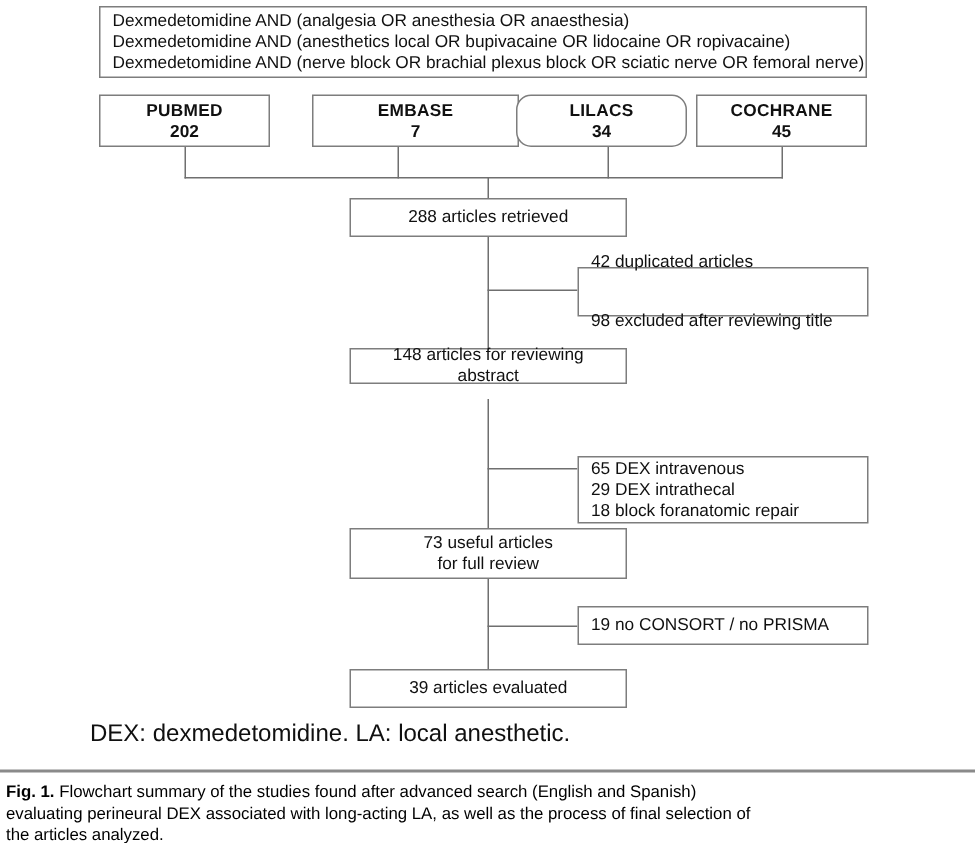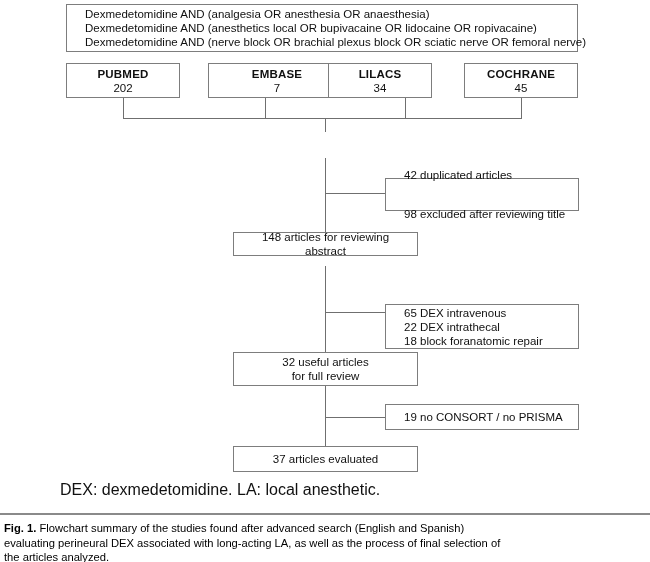--- a/index.html
+++ b/index.html
@@ -27,24 +27,24 @@
     background: #ffffff;
     box-sizing: border-box;
     display: flex;
     flex-direction: column;
     justify-content: center;
     font-size: 11.5px;
     line-height: 14px;
     color: #101010;
   }
   .box.center { align-items: center; text-align: center; }
-  .box.left   { align-items: flex-start; text-align: left; padding-left: 18px; }
+  .box.left   { align-items: flex-start; text-align: left; padding-left: 8px; }
   .box .ln { display: block; white-space: nowrap; }
   .db-name { font-weight: bold; letter-spacing: 0.2px; font-size: 11.5px; }
-  .db-num  { font-weight: normal; font-size: 11.5px; }
+  .db-num  { font-weight: bold; font-size: 11.5px; }
 
   .query-box {
     left: 66px; top: 4px; width: 512px; height: 48px;
     padding: 4px 0 4px 8px;
     align-items: flex-start;
     font-size: 11.5px;
     line-height: 14px;
   }
 
   
@@ -95,75 +95,78 @@
   </div>
 
   <div class="box center" style="left:66px; top:63px; width:114px; height:35px;">
     <span class="ln db-name">PUBMED</span>
     <span class="ln db-num">202</span>
   </div>
   <div class="box center" style="left:208px; top:63px; width:138px; height:35px;">
     <span class="ln db-name">EMBASE</span>
     <span class="ln db-num">7</span>
   </div>
-  <div class="box center" style="left:328px; top:63px; width:104px; height:35px;">
+  <div class="box center" style="left:344px; top:63px; width:114px; height:35px;border-radius:10px;">
     <span class="ln db-name">LILACS</span>
     <span class="ln db-num">34</span>
   </div>
   <div class="box center" style="left:464px; top:63px; width:114px; height:35px;">
     <span class="ln db-name">COCHRANE</span>
     <span class="ln db-num">45</span>
   </div>
 
   <div class="v-line" style="left:123px; top:98px; height:21px;"></div>
   <div class="v-line" style="left:265px; top:98px; height:21px;"></div>
   <div class="v-line" style="left:405px; top:98px; height:21px;"></div>
   <div class="v-line" style="left:521px; top:98px; height:21px;"></div>
 
   <div class="h-line" style="left:123px; top:118px; width:399px;"></div>
 
   <div class="v-line" style="left:325px; top:118px; height:14px;"></div>
 
+  <div class="box center" style="left:233px; top:132px; width:185px; height:26px;">
+    <span class="ln">288 articles retrieved</span>
+  </div>
 
   <div class="v-line" style="left:325px; top:158px; height:74px;"></div>
   <div class="h-line" style="left:325px; top:193px; width:60px;"></div>
 
   <div class="box left" style="left:385px; top:178px; width:194px; height:33px;gap:25px;">
     <span class="ln">42 duplicated articles</span>
     <span class="ln">98 excluded after reviewing title</span>
   </div>
 
   <div class="box center" style="left:233px; top:232px; width:185px; height:24px;">
     <span class="ln">148 articles for reviewing</span>
     <span class="ln">abstract</span>
   </div>
 
   <div class="v-line" style="left:325px; top:266px; height:86px;"></div>
   <div class="h-line" style="left:325px; top:312px; width:60px;"></div>
 
   <div class="box left" style="left:385px; top:304px; width:194px; height:45px;">
     <span class="ln">65 DEX intravenous</span>
-    <span class="ln">22 DEX intrathecal</span>
+    <span class="ln">29 DEX intrathecal</span>
     <span class="ln">18 block foranatomic repair</span>
   </div>
 
   <div class="box center" style="left:233px; top:352px; width:185px; height:34px;">
-    <span class="ln">32 useful articles</span>
+    <span class="ln">73 useful articles</span>
     <span class="ln">for full review</span>
   </div>
 
   <div class="v-line" style="left:325px; top:386px; height:60px;"></div>
   <div class="h-line" style="left:325px; top:417px; width:60px;"></div>
 
   <div class="box left" style="left:385px; top:404px; width:194px; height:26px;">
     <span class="ln">19 no CONSORT / no PRISMA</span>
   </div>
 
   <div class="box center" style="left:233px; top:446px; width:185px; height:26px;">
-    <span class="ln">37 articles evaluated</span>
+    <span class="ln">39 articles evaluated</span>
   </div>
 
   <div class="footnote">DEX: dexmedetomidine. LA: local anesthetic.</div>
 </div>
 
 <div class="caption-wrap">
   <div class="caption-rule"></div>
   <div class="caption">
     <b>Fig. 1.</b>
     <span>Flowchart summary of the studies found after advanced search (English and Spanish) evaluating perineural DEX associated with long-acting LA, as well as the process of final selection of the articles analyzed.</span>

